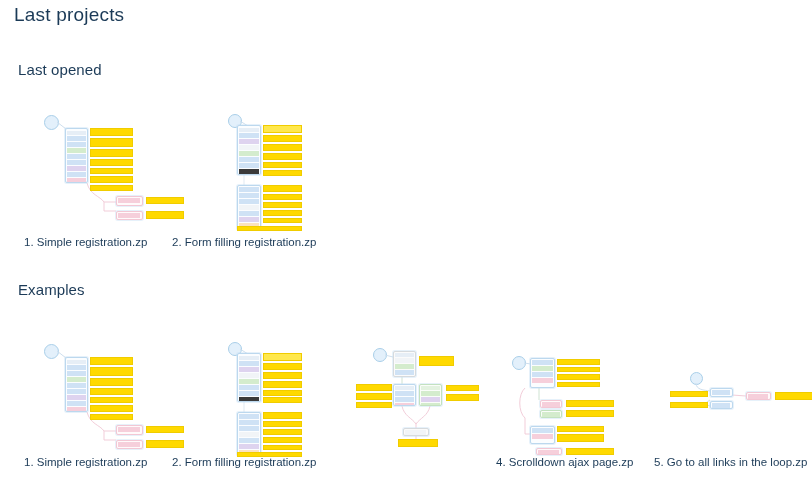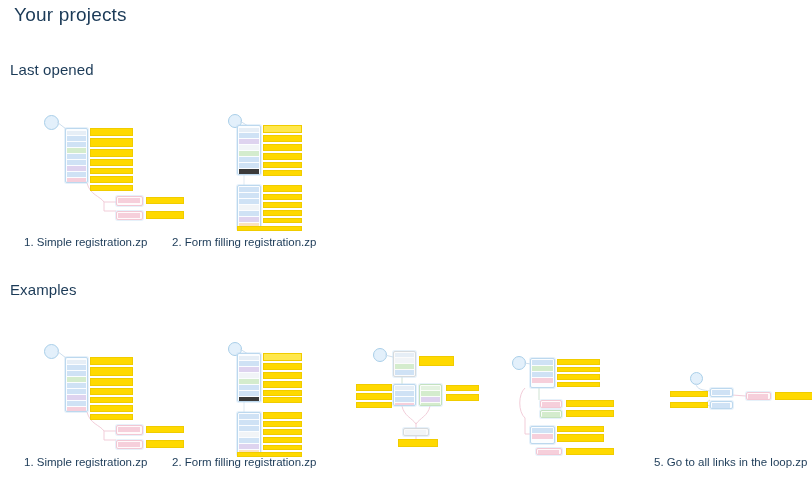--- a/index.html
+++ b/index.html
@@ -9,21 +9,21 @@
     font-family:"Liberation Sans", sans-serif;
     color:#1f3a52;
     overflow:hidden;
     position:relative;
   }
   .page-title{
     position:absolute;left:14px;top:4px;
     font-size:19px;font-weight:400;color:#1b3a57;letter-spacing:.2px;
   }
   .section-title{
-    position:absolute;left:10px;
+    position:absolute;left:18px;
     font-size:15px;font-weight:400;color:#1b3a57;letter-spacing:.1px;
   }
   #sec-last{top:61px;}
   #sec-ex{top:281px;}
 
   .row{position:absolute;left:0;width:724px;}
   #row-last{top:110px;height:140px;}
   #row-ex{top:338px;height:130px;}
 
   .card{position:absolute;top:0;}
@@ -58,21 +58,21 @@
   .prow.d{background:#3a3a3a;}
   .circ{
     position:absolute;border-radius:50%;
     background:#e3f0fb;border:1px solid #a9cfe9;
   }
   svg.links{position:absolute;left:0;top:0;overflow:visible;}
 </style>
 </head>
 <body>
 
-<div class="page-title">Your projects</div>
+<div class="page-title">Last projects</div>
 
 <div class="section-title" id="sec-last">Last opened</div>
 
 <div class="row" id="row-last">
 
   <div class="card" style="left:24px;">
     <div class="thumb">
       <div class="circ" style="left:20px;top:5px;width:13px;height:13px;"></div>
       <svg class="links" width="160" height="120">
         <path d="M33 12 L42 19" stroke="#cfdfee" stroke-width="1" fill="none"></path>
@@ -325,20 +325,21 @@
         <span class="prow b"></span>
           <span class="prow k"></span>
       </div>
       <div class="node ybox" style="left:61px;top:88px;width:47px;height:6px;"></div>
       <div class="node ybox" style="left:61px;top:96px;width:47px;height:8px;"></div>
       <div class="node panel pink" style="left:40px;top:110px;width:26px;height:7px;">
         <span class="prow k" style="width:21px;"></span>
       </div>
       <div class="node ybox" style="left:70px;top:110px;width:48px;height:7px;"></div>
     </div>
+    <div class="caption">4. Scrolldown ajax page.zp</div>
   </div>
 
   <div class="card" style="left:654px;">
     <div class="thumb">
       <div class="circ" style="left:36px;top:34px;width:11px;height:11px;"></div>
       <svg class="links" width="160" height="118">
         <path d="M42 45 C 42 52, 50 52, 56 53" stroke="#cfdfee" stroke-width="1" fill="none"></path>
         <path d="M78 57 L 92 58" stroke="#f2cdd9" stroke-width="1" fill="none"></path>
         <path d="M56 62 C 50 66, 50 66, 56 68" stroke="#cfdfee" stroke-width="1" fill="none"></path>
       </svg>

